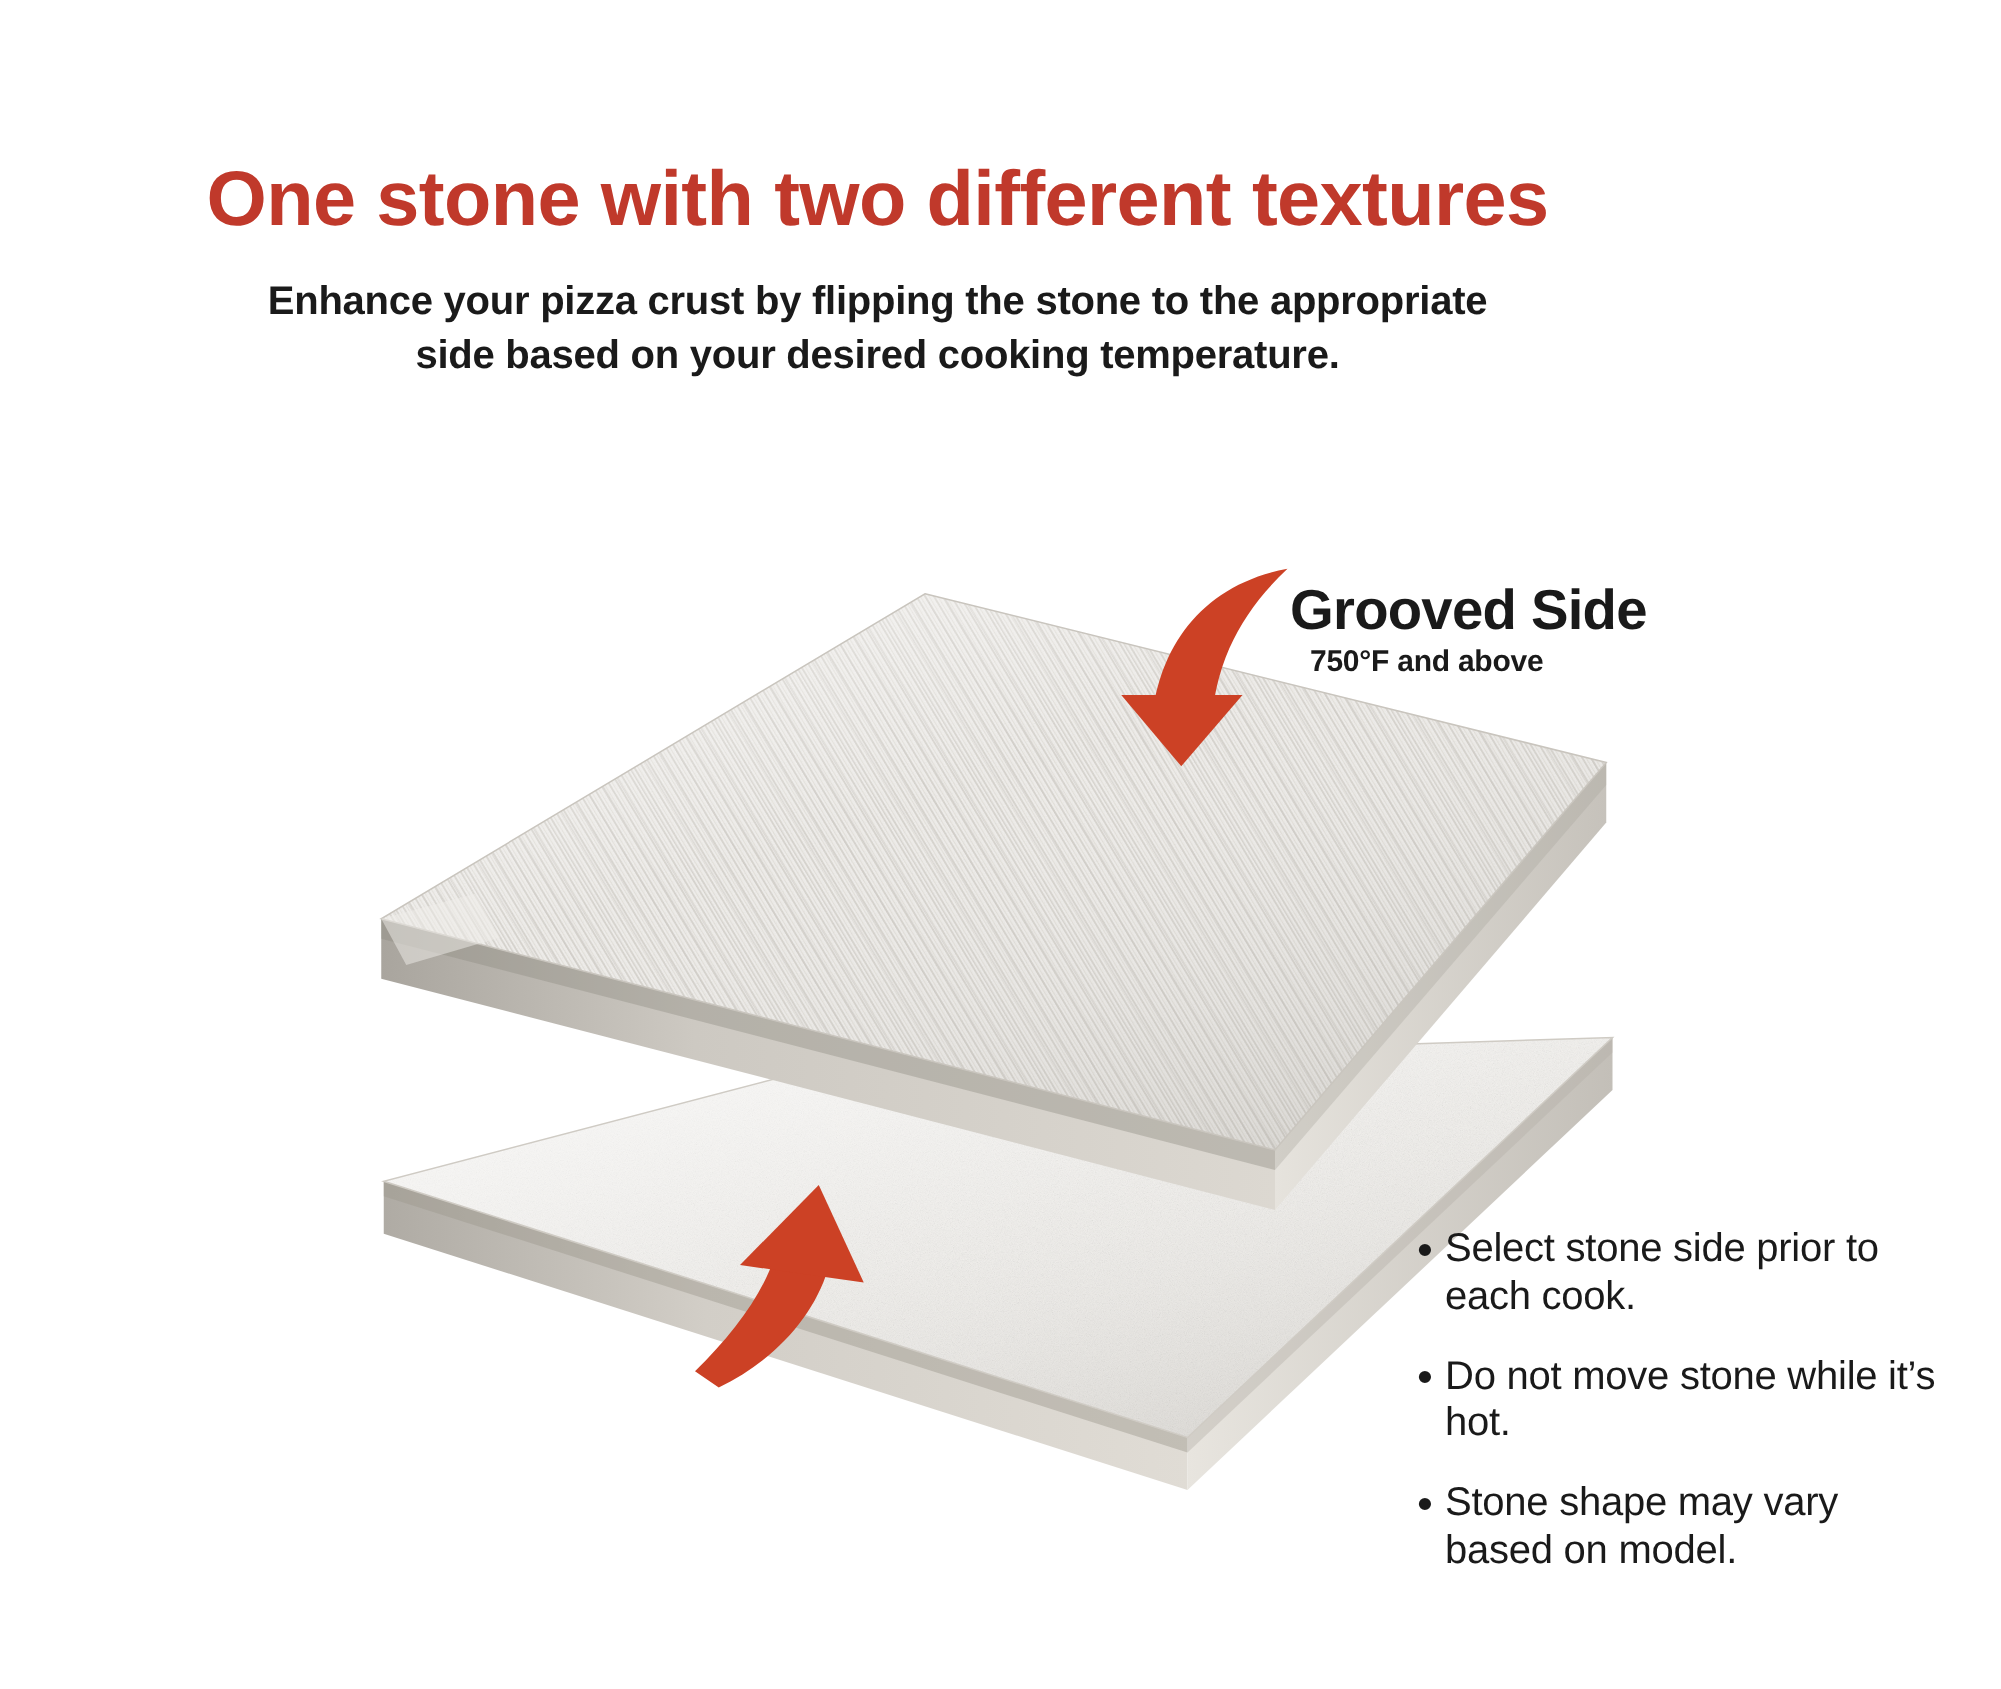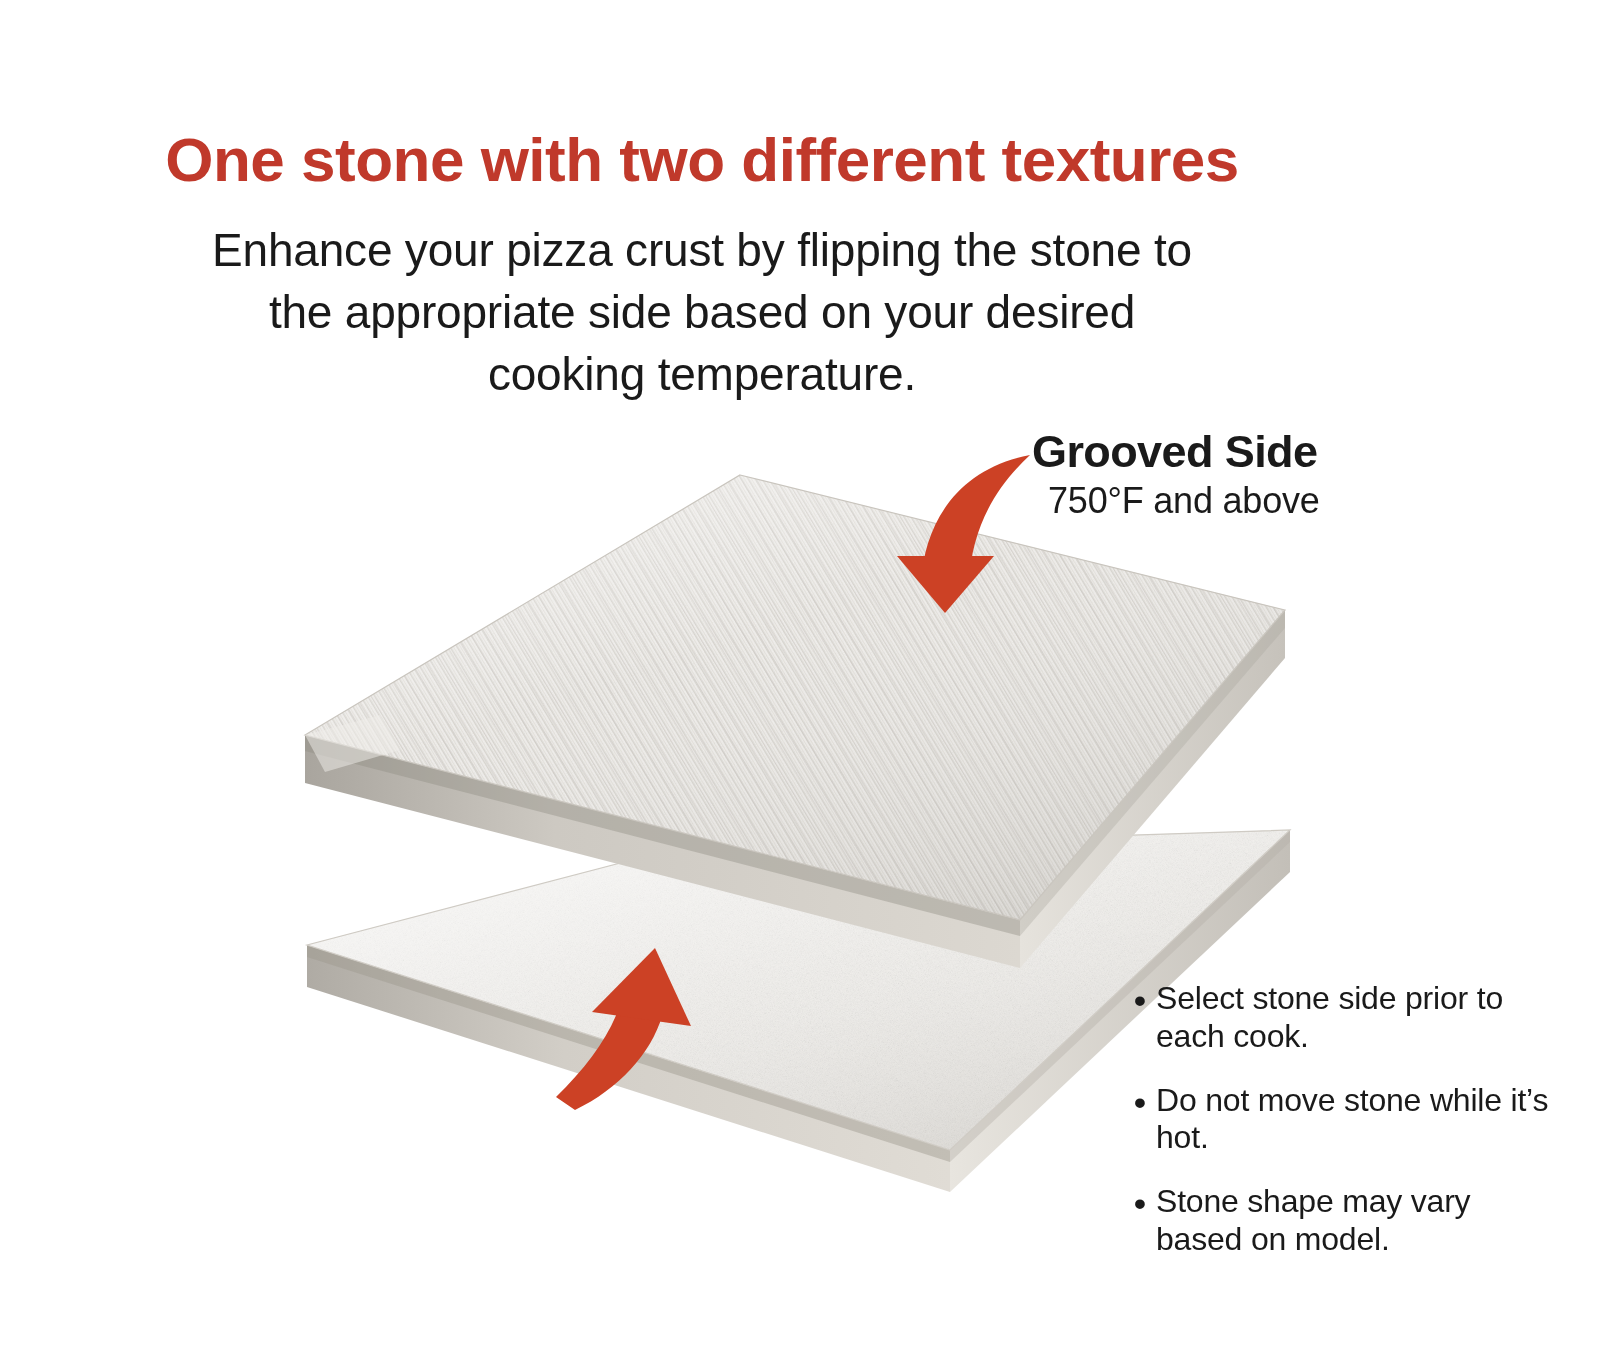--- a/index.html
+++ b/index.html
@@ -34,52 +34,53 @@
     font-size: 62px;
     font-weight: 700;
     letter-spacing: -0.5px;
     line-height: 1.02;
     color: #C0392B;
   }
   .subhead {
     margin: 0 auto;
     padding-top: 28px;
     width: 1030px;
-    font-size: 46px;
-    font-weight: 400;
+    font-size: 32px;
+    font-weight: 700;
     line-height: 1.35;
     color: #1A1A1A;
     letter-spacing: -0.2px;
   }
 
   
   .stone-stage {
     position: absolute;
     left: 250px;
     top: 420px;
     width: 1120px;
     height: 800px;
   }
   .stone-stage svg { display: block; }
 
   
   .callout {
     position: absolute;
+    margin-top: 36px;
   }
   .callout .c-title {
     font-size: 45px;
     font-weight: 700;
     color: #1A1A1A;
     line-height: 1.05;
     letter-spacing: -0.6px;
     white-space: nowrap;
   }
   .callout .c-sub {
-    font-size: 36px;
-    font-weight: 400;
+    font-size: 24px;
+    font-weight: 700;
     color: #1A1A1A;
     line-height: 1.15;
     letter-spacing: -0.2px;
     white-space: nowrap;
   }
   #callout-grooved {
     left: 1032px;
     top: 428px;
     text-align: left;
   }

